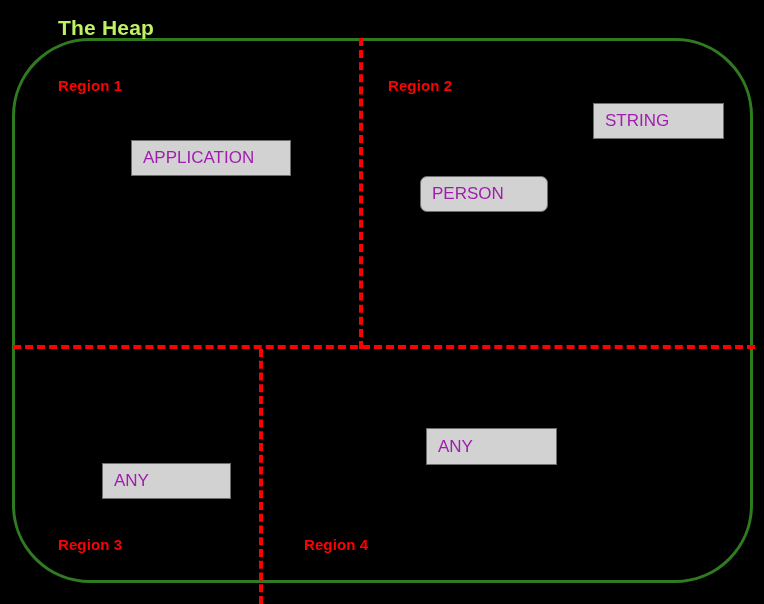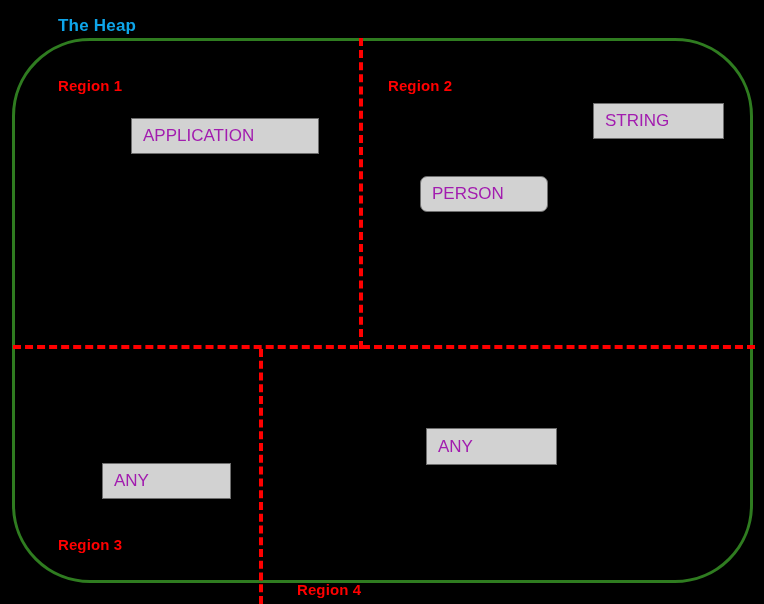--- a/index.html
+++ b/index.html
@@ -31,23 +31,23 @@
     border-radius: 78px;
     box-sizing: border-box;
     background: transparent;
   }
 
   
   #heap-title {
     position: absolute;
     left: 58px;
     top: 16px;
-    font-size: 17px;
+    font-size: 21px;
     font-weight: bold;
-    color: #0ea5e9;
+    color: #bef264;
     letter-spacing: 0.2px;
     white-space: nowrap;
   }
 
   
   .divider-v {
     position: absolute;
     width: 0;
     border-left: 4px dashed #ff0000;
   }
@@ -79,40 +79,40 @@
     color: #ff0000;
     font-size: 15px;
     font-weight: bold;
     white-space: nowrap;
     letter-spacing: 0.1px;
     text-align: right;
   }
   #region-label-1 { left: 58px;  top: 77px; }
   #region-label-2 { left: 388px; top: 77px; }
   #region-label-3 { left: 58px;  top: 536px; }
-  #region-label-4 { left: 297px; top: 536px; margin-top: 45px; }
+  #region-label-4 { left: 304px; top: 536px; }
 
   
   .object-box {
     position: absolute;
     background: #d2d2d2;
     border: 1px solid #6e6e6e;
     box-sizing: border-box;
     display: flex;
     align-items: center;
     color: #a21caf;
     font-size: 17px;
     font-weight: normal;
     white-space: nowrap;
   }
   .object-box .object-box-label {
     padding-left: 11px;
   }
 
-  #object-box-application { left: 131px; top: 118px; width: 188px; height: 36px; }
+  #object-box-application { left: 131px; top: 140px; width: 160px; height: 36px; }
   #object-box-string      { left: 593px; top: 103px; width: 131px; height: 36px; }
   #object-box-person      { left: 420px; top: 176px; width: 128px; height: 36px; border-radius: 7px; }
   #object-box-any-left    { left: 102px; top: 463px; width: 129px; height: 36px; }
   #object-box-any-right   { left: 426px; top: 428px; width: 131px; height: 37px; }
 </style>
 </head>
 <body>
 
 <div id="canvas">
 

